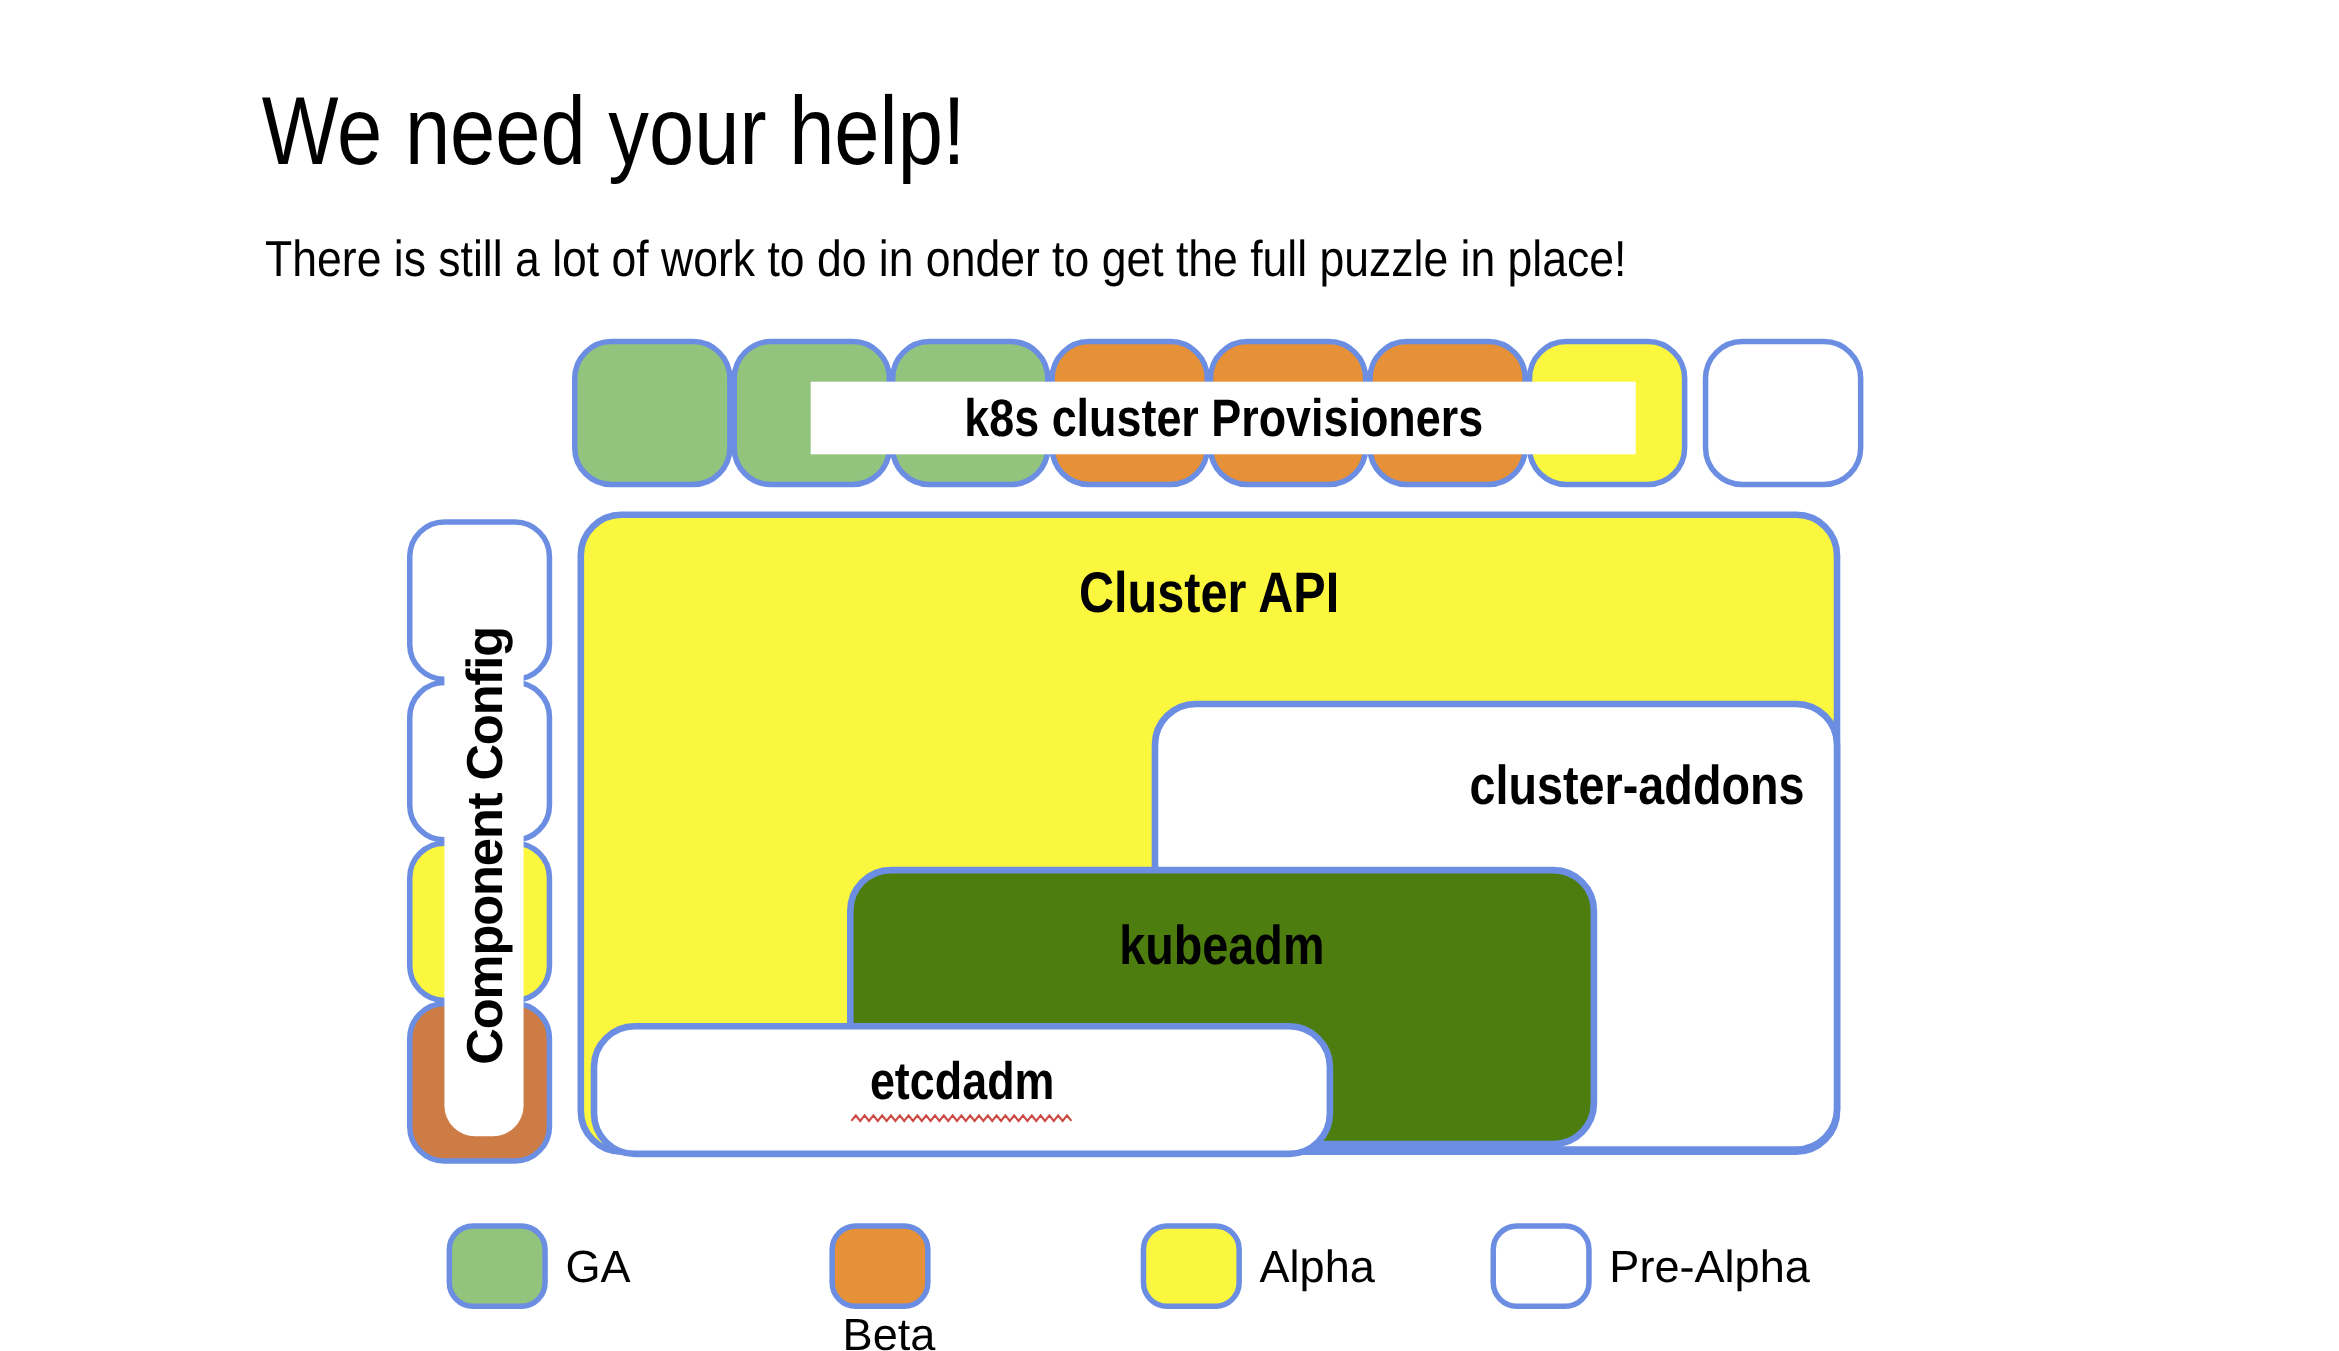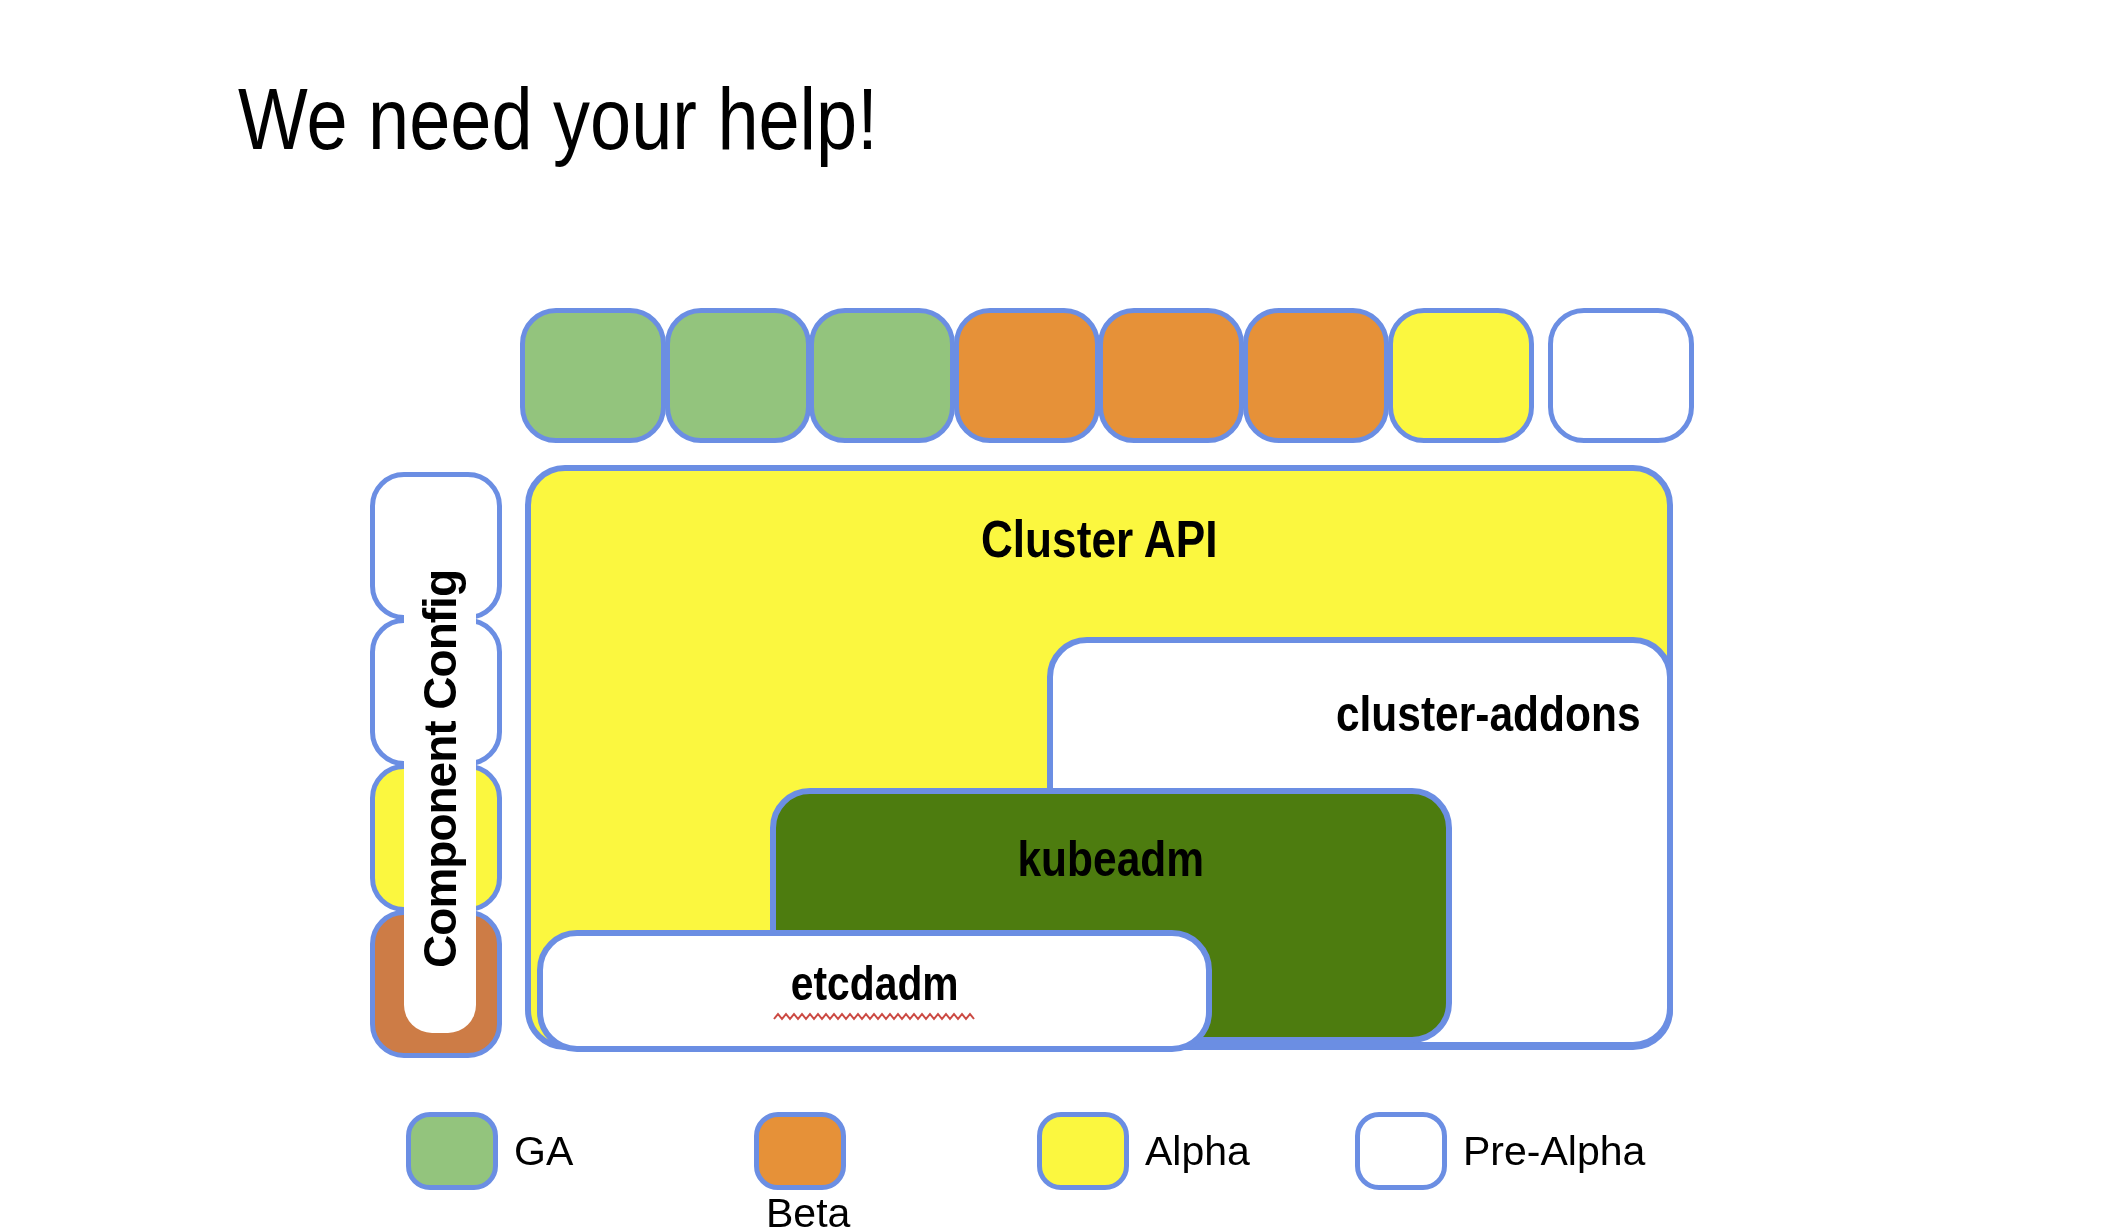--- a/index.html
+++ b/index.html
@@ -40,31 +40,35 @@
   .legend-swatch{width:92px;height:78px;box-sizing:border-box;border:5px solid var(--blue);border-radius:24px;flex:0 0 auto;}
   .legend-label{margin-left:16px;font-size:41px;white-space:nowrap;}
 </style>
 </head>
 <body>
 
 <div class="stage" style="--blue: #6b8ee3; color: rgb(0, 0, 0);">
 
   <h1 class="title"><span class="condL">We need your help!</span></h1>
 
+  <p class="subtitle"><span class="condL88">There is still a lot of work to do in onder to get the full puzzle in place!</span></p>
 
   <div id="prov-row">
       <div class="sq" style="left: 520px; top: 308px; width: 146px; height: 135px; background: rgb(147, 196, 125); z-index: 1;"></div>
       <div class="sq" style="left: 664.6px; top: 308px; width: 146px; height: 135px; background: rgb(147, 196, 125); z-index: 1;"></div>
       <div class="sq" style="left: 809.2px; top: 308px; width: 146px; height: 135px; background: rgb(147, 196, 125); z-index: 1;"></div>
       <div class="sq" style="left: 953.8px; top: 308px; width: 146px; height: 135px; background: rgb(230, 145, 56); z-index: 1;"></div>
       <div class="sq" style="left: 1098.4px; top: 308px; width: 146px; height: 135px; background: rgb(230, 145, 56); z-index: 1;"></div>
       <div class="sq" style="left: 1243px; top: 308px; width: 146px; height: 135px; background: rgb(230, 145, 56); z-index: 1;"></div>
       <div class="sq" style="left: 1387.6px; top: 308px; width: 146px; height: 135px; background: rgb(251, 247, 63); z-index: 1;"></div>
       <div class="sq" style="left: 1548.2px; top: 308px; width: 146px; height: 135px; background: rgb(255, 255, 255); z-index: 1;"></div>
     </div>
+  <div class="prov-label">
+    <span class="cond">k8s cluster Provisioners</span>
+  </div>
 
   <div id="cc-col">
       <div class="sq" style="left: 370px; top: 472px; width: 132px; height: 148px; background: rgb(255, 255, 255); border-radius: 34px; z-index: 1;"></div>
       <div class="sq" style="left: 370px; top: 618px; width: 132px; height: 148px; background: rgb(255, 255, 255); border-radius: 34px; z-index: 1;"></div>
       <div class="sq" style="left: 370px; top: 764px; width: 132px; height: 148px; background: rgb(251, 247, 63); border-radius: 34px; z-index: 1;"></div>
       <div class="sq" style="left: 370px; top: 910px; width: 132px; height: 148px; background: rgb(205, 124, 70); border-radius: 34px; z-index: 1;"></div>
     </div>
   <div class="cc-label">
     <span class="vtext">Component Config</span>
   </div>

